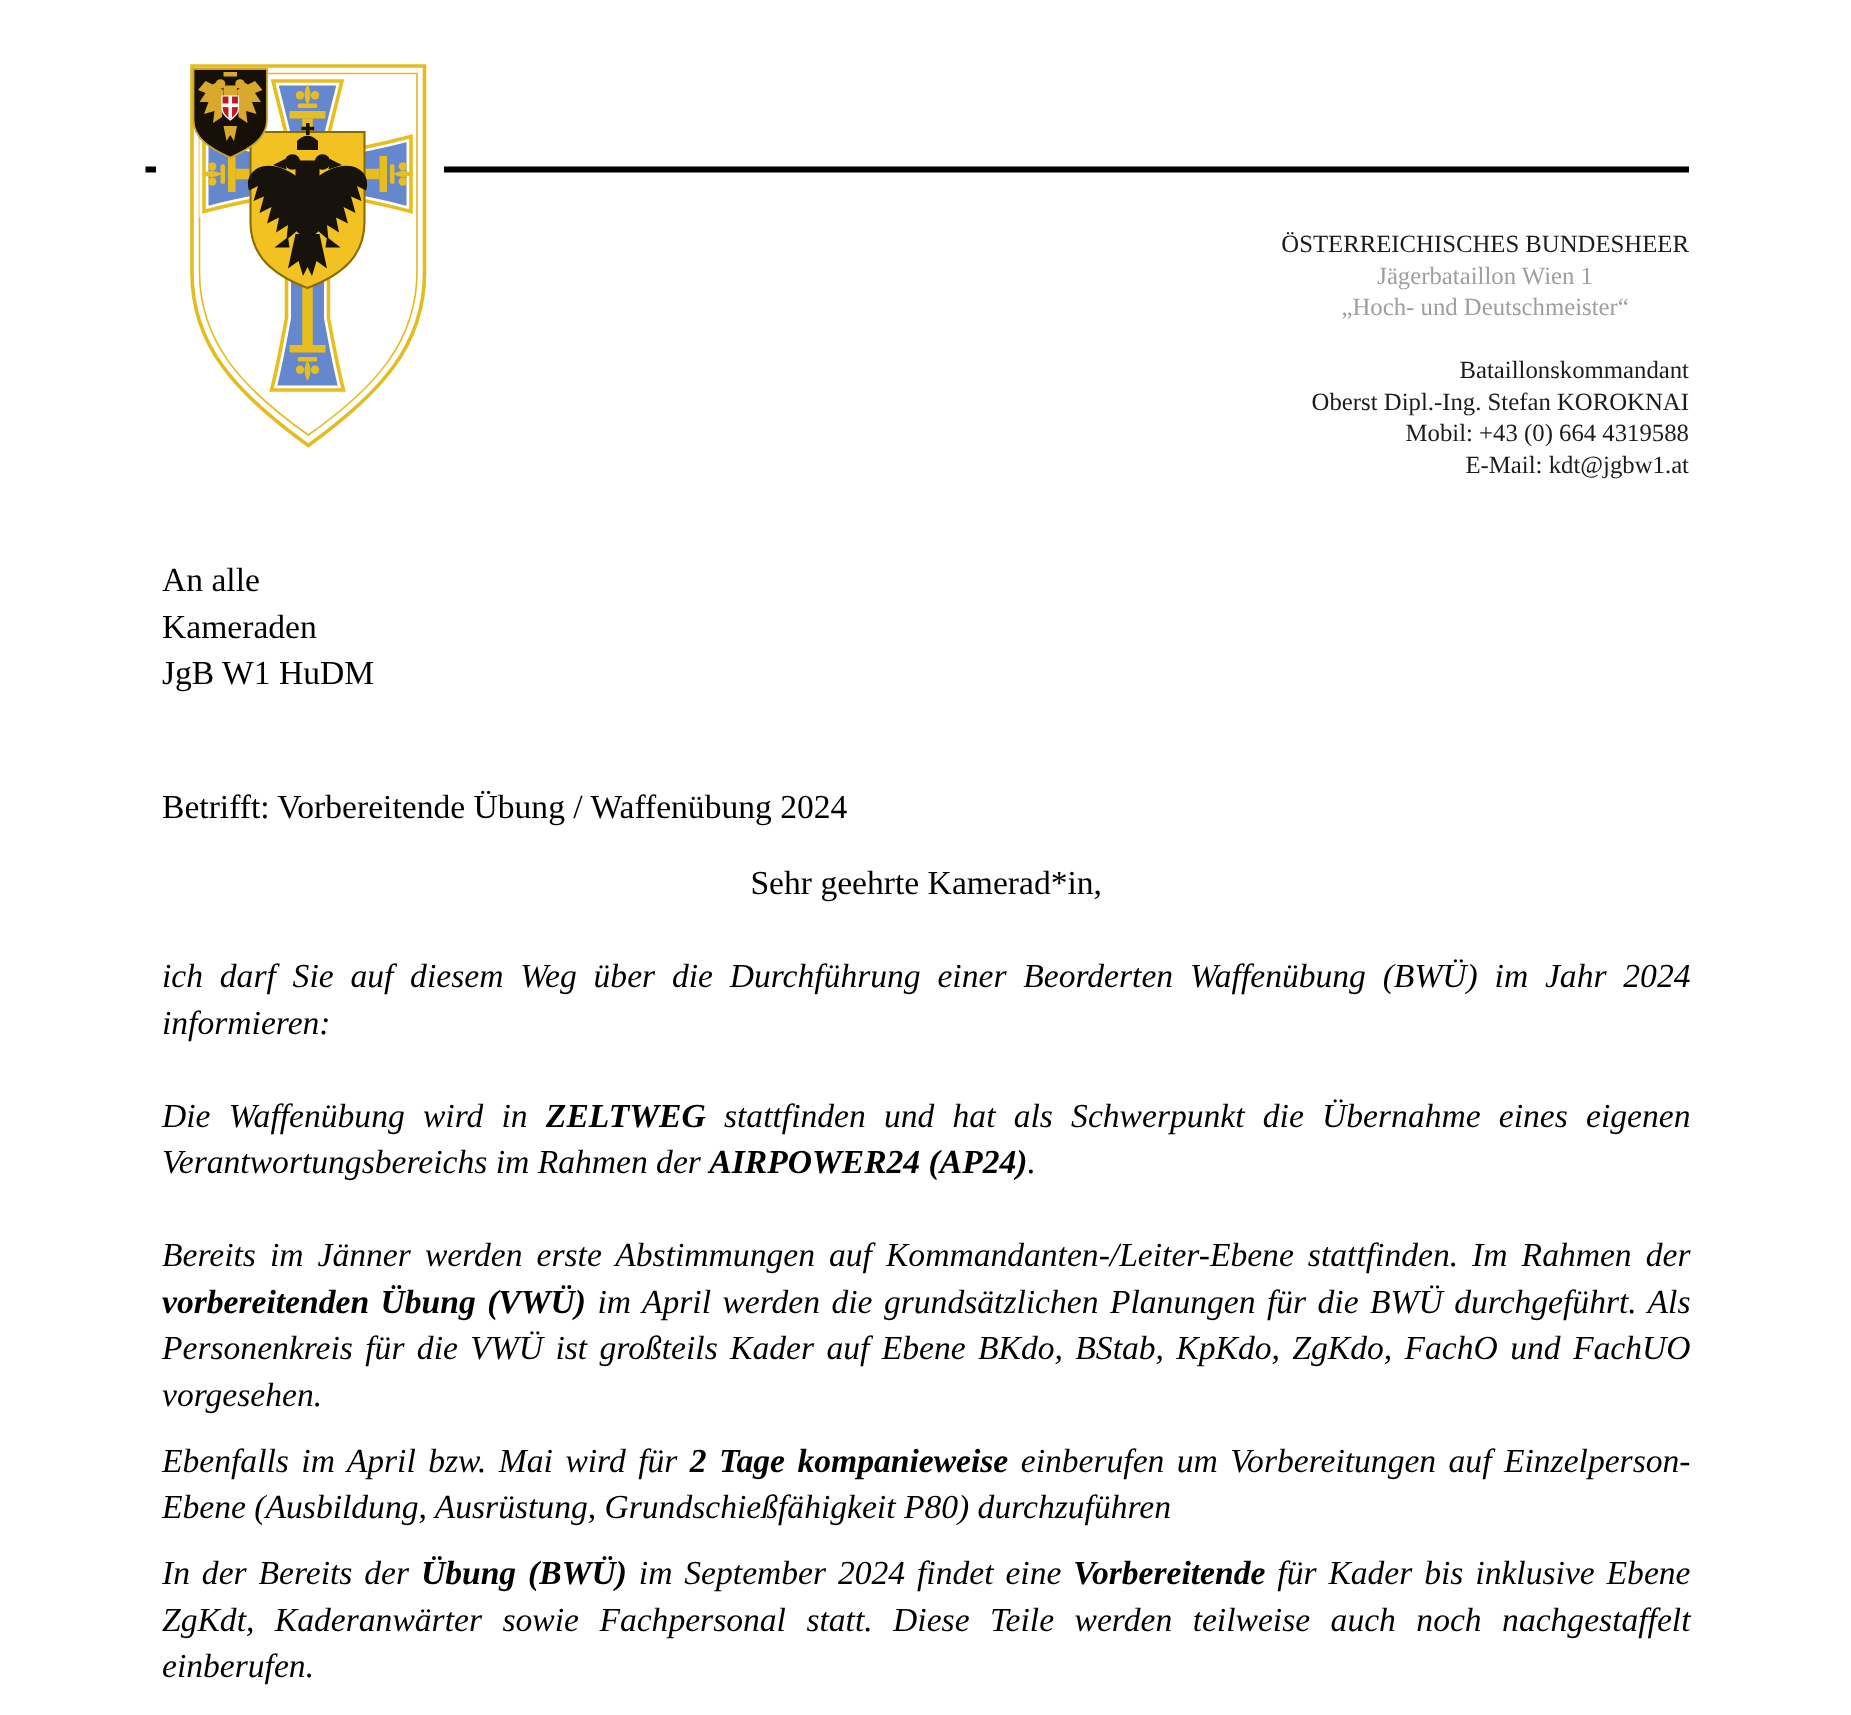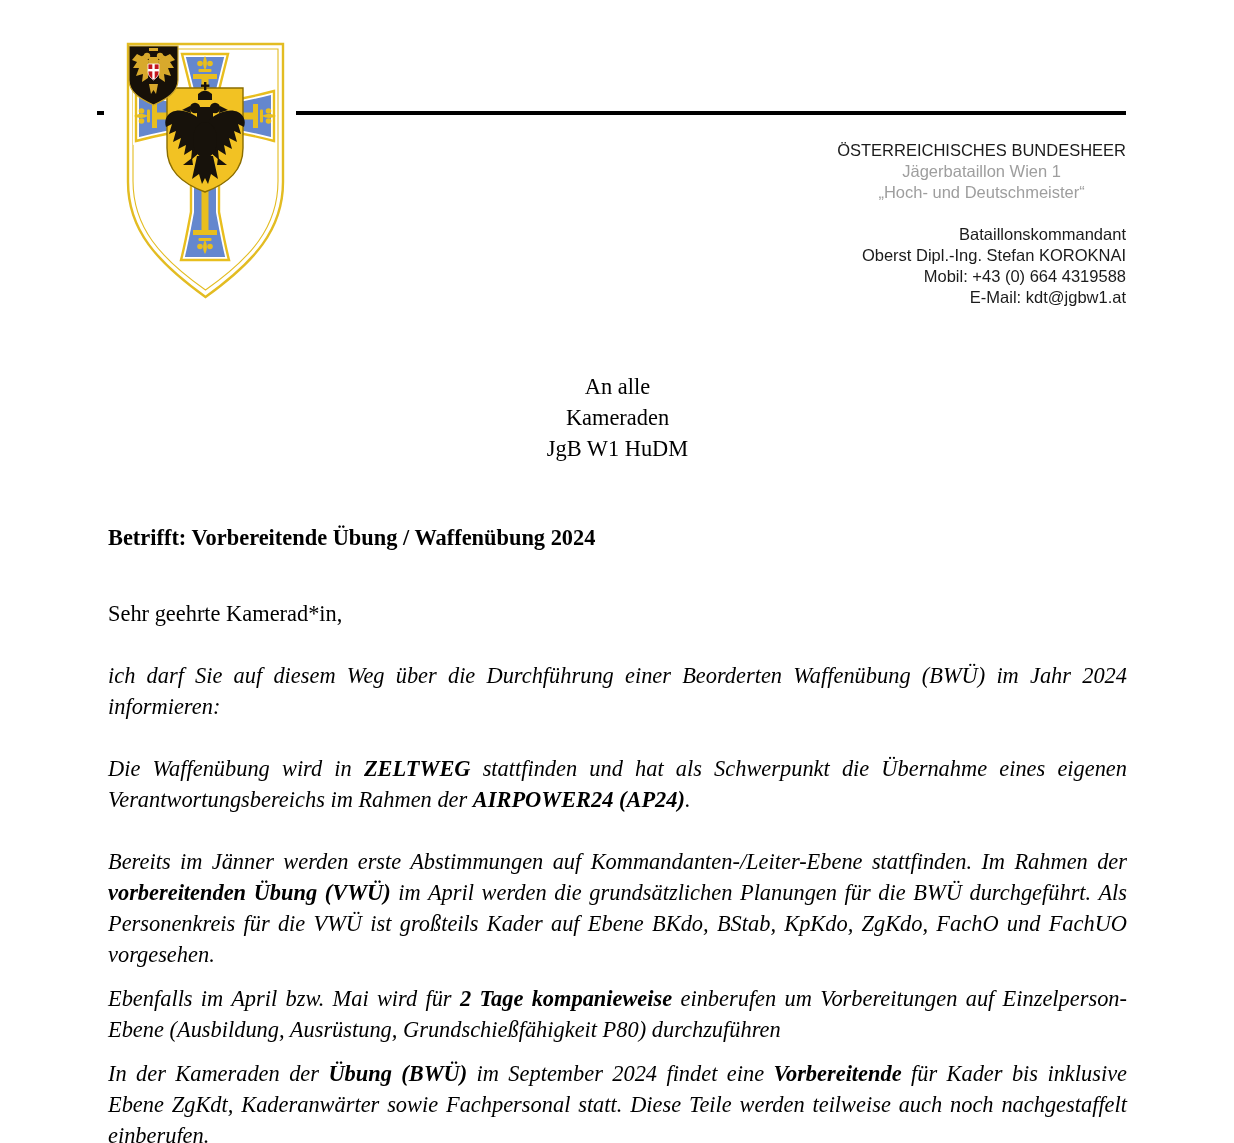--- a/index.html
+++ b/index.html
@@ -13,35 +13,35 @@
   .top-rule{
     position:absolute;left:97px;top:111px;width:1029px;height:4px;
     background:#000000;
   }
   .crest-box{
     position:absolute;left:104px;top:34px;width:192px;height:272px;
     background:#ffffff;
   }
   .crest-box svg{display:block;width:192px;height:272px;}
   .letterhead{
-    position:absolute;top:140px;right:108px;
+    position:absolute;top:152px;right:108px;
     text-align:right;
-    font-family:Liberation Sans, sans-serif;
+    font-family:Liberation Serif, serif;
     font-size:16.5px;line-height:21px;
     color:#1b1b1b;white-space:nowrap;
   }
   .letterhead .muted{color:#9e9e9e;text-align:center;}
   .letterhead .contact{margin-top:21px;}
   .letter-body{
     position:absolute;left:108px;top:371px;width:1019px;
     font-size:22.4px;line-height:31px;color:#000000;
   }
-  .recipient div{white-space:nowrap;text-align:center;}
-  .subject{font-weight:bold;margin-top:58px;white-space:nowrap;}
-  .salutation{margin-top:45px;white-space:nowrap;}
+  .recipient div{white-space:nowrap;}
+  .subject{font-weight:normal;margin-top:58px;white-space:nowrap;}
+  .salutation{margin-top:20px;white-space:nowrap;text-align:center;}
   p.para{margin:31px 0 0 0;text-align:justify;font-style:italic;}
   p.para.tight{margin-top:13px;}
   p.para b{font-weight:bold;}
 </style>
 </head>
 <body>
 
 <div class="page">
 
   <div class="top-rule"></div>
@@ -145,16 +145,16 @@
     </div>
 
     <div class="subject">Betrifft: Vorbereitende Übung / Waffenübung 2024</div>
 
     <div class="salutation">Sehr geehrte Kamerad*in,</div>
 
     <p class="para"><span>ich darf Sie auf diesem Weg über die Durchführung einer Beorderten Waffenübung (BWÜ) im Jahr 2024 informieren:</span></p>
     <p class="para"><span>Die Waffenübung wird in </span><b>ZELTWEG</b><span> stattfinden und hat als Schwerpunkt die Übernahme eines eigenen Verantwortungsbereichs im Rahmen der </span><b>AIRPOWER24 (AP24)</b><span>.</span></p>
     <p class="para"><span>Bereits im Jänner werden erste Abstimmungen auf Kommandanten-/Leiter-Ebene stattfinden. Im Rahmen der </span><b>vorbereitenden Übung (VWÜ)</b><span> im April werden die grundsätzlichen Planungen für die BWÜ durchgeführt. Als Personenkreis für die VWÜ ist großteils Kader auf Ebene BKdo, BStab, KpKdo, ZgKdo, FachO und FachUO vorgesehen.</span></p>
     <p class="para tight"><span>Ebenfalls im April bzw. Mai wird für </span><b>2 Tage kompanieweise</b><span> einberufen um Vorbereitungen auf Einzelperson-Ebene (Ausbildung, Ausrüstung, Grundschießfähigkeit P80) durchzuführen</span></p>
-    <p class="para tight"><span>In der Kameraden der </span><b>Übung (BWÜ)</b><span> im September 2024 findet eine </span><b>Vorbereitende</b><span> für Kader bis inklusive Ebene ZgKdt, Kaderanwärter sowie Fachpersonal statt. Diese Teile werden teilweise auch noch nachgestaffelt einberufen.</span></p>
+    <p class="para tight"><span>In der Bereits der </span><b>Übung (BWÜ)</b><span> im September 2024 findet eine </span><b>Vorbereitende</b><span> für Kader bis inklusive Ebene ZgKdt, Kaderanwärter sowie Fachpersonal statt. Diese Teile werden teilweise auch noch nachgestaffelt einberufen.</span></p>
   </div>
 
 </div>
 
 </body></html>

